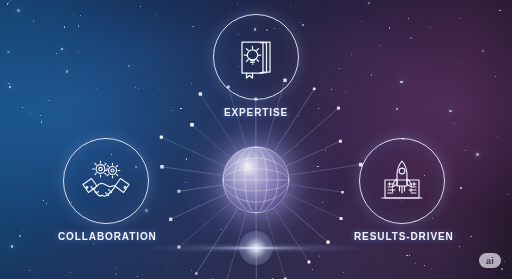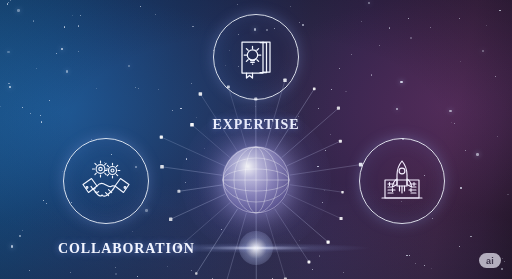--- a/index.html
+++ b/index.html
@@ -103,28 +103,27 @@
     border: 1.4px solid rgba(240,246,255,0.88);
     box-shadow:
       0 0 14px rgba(150,180,255,0.28),
       inset 0 0 18px rgba(120,150,230,0.14);
     display: flex;
     align-items: center;
     justify-content: center;
   }
   .node-ring svg { display: block; }
   .node-label {
-    margin-top: 17px;
-    font-size: 14px;
+    margin-top: 7px;
+    font-size: 10px;
     letter-spacing: 0.9px;
     font-weight: 700;
     color: #f2f5ff;
     text-shadow: 0 0 6px rgba(110,140,220,0.75);
     white-space: nowrap;
-    font-family: Liberation Serif, serif;
   }
 
   #node-expertise { left: 208px; top: 14px; }
   #node-collaboration { left: 58px; top: 138px; }
   #node-results { left: 354px; top: 138px; }
 
   
   #hub {
     position: absolute;
     left: 222px;
@@ -472,20 +471,21 @@
           <path d="M25 4 q5 6 5 14 v11 h-10 v-11 q0-8 5-14 Z"></path>
           <circle cx="25" cy="14" r="2.9"></circle>
 
           <path d="M20 22 q-4 2.5-4.6 8 l4.6-2.5 Z"></path>
           <path d="M30 22 q4 2.5 4.6 8 l-4.6-2.5 Z"></path>
 
           <path d="M22.5 29 v5 M25 29 v7 M27.5 29 v5"></path>
         </g>
       </svg>
     </div>
+    <div class="node-label">RESULTS-DRIVEN</div>
   </div>
 
   <div id="hub">
     <div class="hub-glow"></div>
     <div class="hub-globe">
       <svg viewBox="0 0 68 68" width="68" height="68">
         <g stroke="rgba(255,255,255,0.55)" stroke-width="0.6" fill="none">
           <ellipse cx="34" cy="34" rx="33" ry="33"></ellipse>
           <ellipse cx="34" cy="34" rx="11" ry="33"></ellipse>
           <ellipse cx="34" cy="34" rx="22" ry="33"></ellipse>

